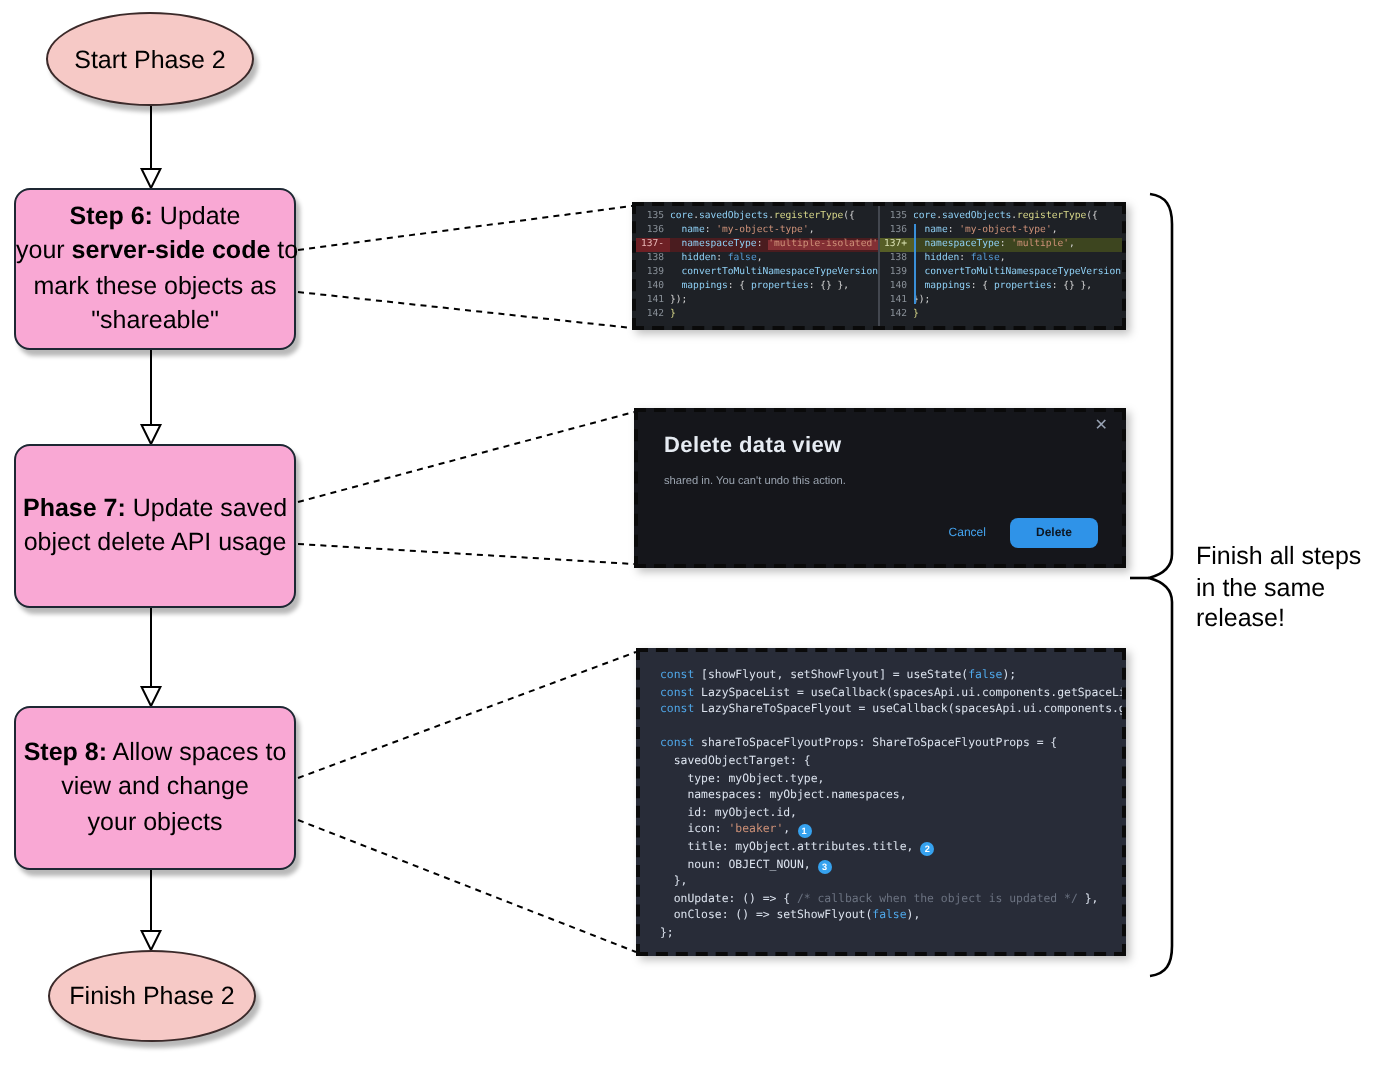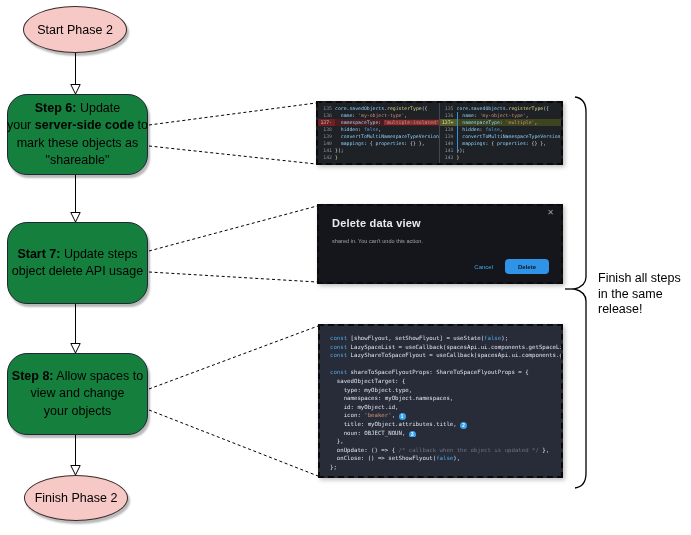--- a/index.html
+++ b/index.html
@@ -1,23 +1,23 @@
 <!DOCTYPE html>
 <html><head>
 <meta charset="utf-8">
 <style>
   html,body{margin:0;padding:0;background:#ffffff;}
   #canvas{position:relative;width:691px;height:535px;background:#fff;font-family:"Liberation Sans",sans-serif;overflow:hidden;}
   svg#wires{position:absolute;left:0;top:0;width:691px;height:535px;pointer-events:none;}
 
   
-  .node{position:absolute;display:flex;flex-direction:column;justify-content:center;align-items:center;
+  .node{position:absolute;display:flex;flex-direction:column;justify-content:center;
         text-align:center;color:#000;box-sizing:border-box;box-shadow:2px 3px 2px rgba(0,0,0,.28);}
   .oval{border:1.3px solid #3b2a2a;border-radius:50%;background:#f6c9c6;font-size:12.5px;}
-  .step{border:1.3px solid #1e2733;border-radius:20px;background:#15803d;font-size:12.5px;line-height:17.5px;}
+  .step{border:1.3px solid #1e2733;border-radius:8px;background:#f9a8d4;font-size:12.5px;line-height:17.5px;}
   .step .ln, .oval .ln{white-space:pre;}
   .b{font-weight:bold;}
 
   
   .panel{position:absolute;box-sizing:border-box;border:2.5px dashed #0a0a0a;background:#1d2024;
          filter:drop-shadow(2px 2px 2px rgba(0,0,0,.25));overflow:hidden;}
 
   
   #panel-diff{display:flex;padding:0;}
   .dpane{width:50%;box-sizing:border-box;overflow:hidden;padding-top:2px;position:relative;
@@ -97,21 +97,21 @@
   </div>
 
   <div class="node step" style="left:7px;top:94px;width:141px;height:81px;">
       <div class="ln"><span class="b">Step 6:</span><span> Update</span></div>
       <div class="ln"><span>your </span><span class="b">server-side code</span><span> to</span></div>
       <div class="ln"><span>mark these objects as</span></div>
       <div class="ln"><span>"shareable"</span></div>
     </div>
 
   <div class="node step" style="left:7px;top:222px;width:141px;height:82px;">
-      <div class="ln"><span class="b">Start 7:</span><span> Update steps</span></div>
+      <div class="ln"><span class="b">Phase 7:</span><span> Update saved</span></div>
       <div class="ln"><span>object delete API usage</span></div>
     </div>
 
   <div class="node step" style="left:7px;top:353px;width:141px;height:82px;">
       <div class="ln"><span class="b">Step 8:</span><span> Allow spaces to</span></div>
       <div class="ln"><span>view and change</span></div>
       <div class="ln"><span>your objects</span></div>
     </div>
 
   <div class="node oval" style="left:24px;top:475px;width:104px;height:46px;">

